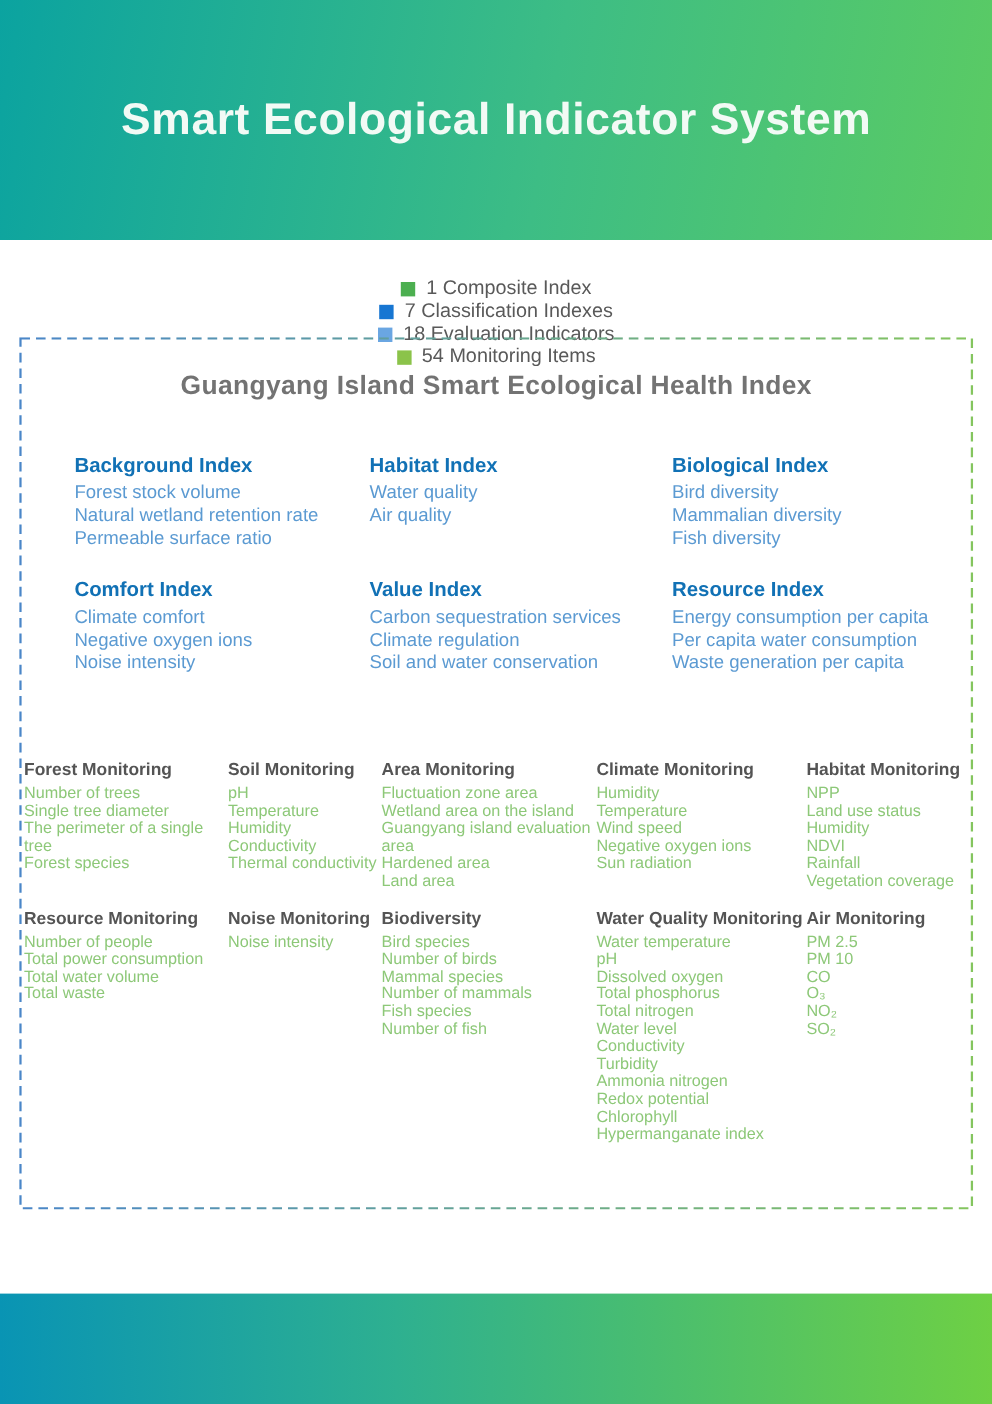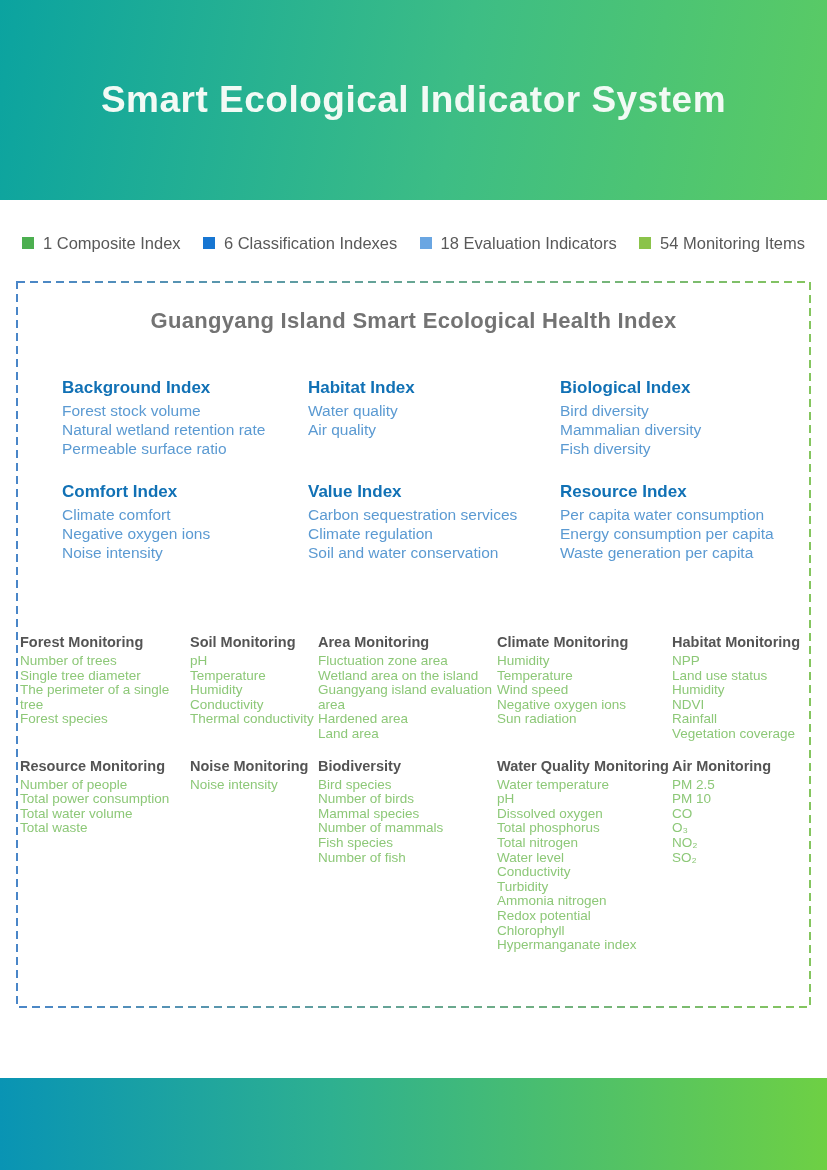--- a/index.html
+++ b/index.html
@@ -13,21 +13,21 @@
     display:flex; align-items:center; justify-content:center;
   }
   .header-title {
     color:#f2faf5; font-size:37px; font-weight:700; letter-spacing:0.5px;
     text-align:center;
   }
 
   
   .legend-row {
     margin-top:31px; height:24px; padding:0 22px;
-    display:flex; align-items:center; justify-content:space-between;
+    display:flex; align-items:center; justify-content:space-between;flex-direction:column;
   }
   .legend-item { display:flex; align-items:center; }
   .legend-swatch { width:12px; height:12px; margin-right:9px; flex:0 0 auto; }
   .legend-label { font-size:16.5px; color:#595959; white-space:nowrap; }
 
   
   .panel { margin:26px 16px 0 16px; width:795px; height:727px; position:relative; }
   .panel-border { position:absolute; left:0; top:0; width:795px; height:727px; pointer-events:none; }
   .panel-title {
     padding-top:27px; text-align:center;
@@ -67,21 +67,21 @@
     <div class="header-title">Smart Ecological Indicator System</div>
   </div>
 
   <div class="legend-row">
     <div class="legend-item">
       <span class="legend-swatch" style="background: rgb(76, 175, 80);"></span>
       <span class="legend-label">1 Composite Index</span>
     </div>
     <div class="legend-item">
       <span class="legend-swatch" style="background: rgb(23, 118, 210);"></span>
-      <span class="legend-label">6 Classification Indexes</span>
+      <span class="legend-label">7 Classification Indexes</span>
     </div>
     <div class="legend-item">
       <span class="legend-swatch" style="background: rgb(106, 166, 226);"></span>
       <span class="legend-label">18 Evaluation Indicators</span>
     </div>
     <div class="legend-item">
       <span class="legend-swatch" style="background: rgb(139, 195, 74);"></span>
       <span class="legend-label">54 Monitoring Items</span>
     </div>
   </div>
@@ -135,22 +135,22 @@
         <div class="idx-h">Value Index</div>
         <div>
             <div class="idx-item">Carbon sequestration services</div>
             <div class="idx-item">Climate regulation</div>
             <div class="idx-item">Soil and water conservation</div>
           </div>
       </div>
       <div class="idx-card">
         <div class="idx-h">Resource Index</div>
         <div>
+            <div class="idx-item">Energy consumption per capita</div>
             <div class="idx-item">Per capita water consumption</div>
-            <div class="idx-item">Energy consumption per capita</div>
             <div class="idx-item">Waste generation per capita</div>
           </div>
       </div>
     </div>
 
     <div class="mon-grid">
       <div class="mon-card">
         <div class="mon-h">Forest Monitoring</div>
         <div>
             <div class="mon-item">Number of trees</div>

